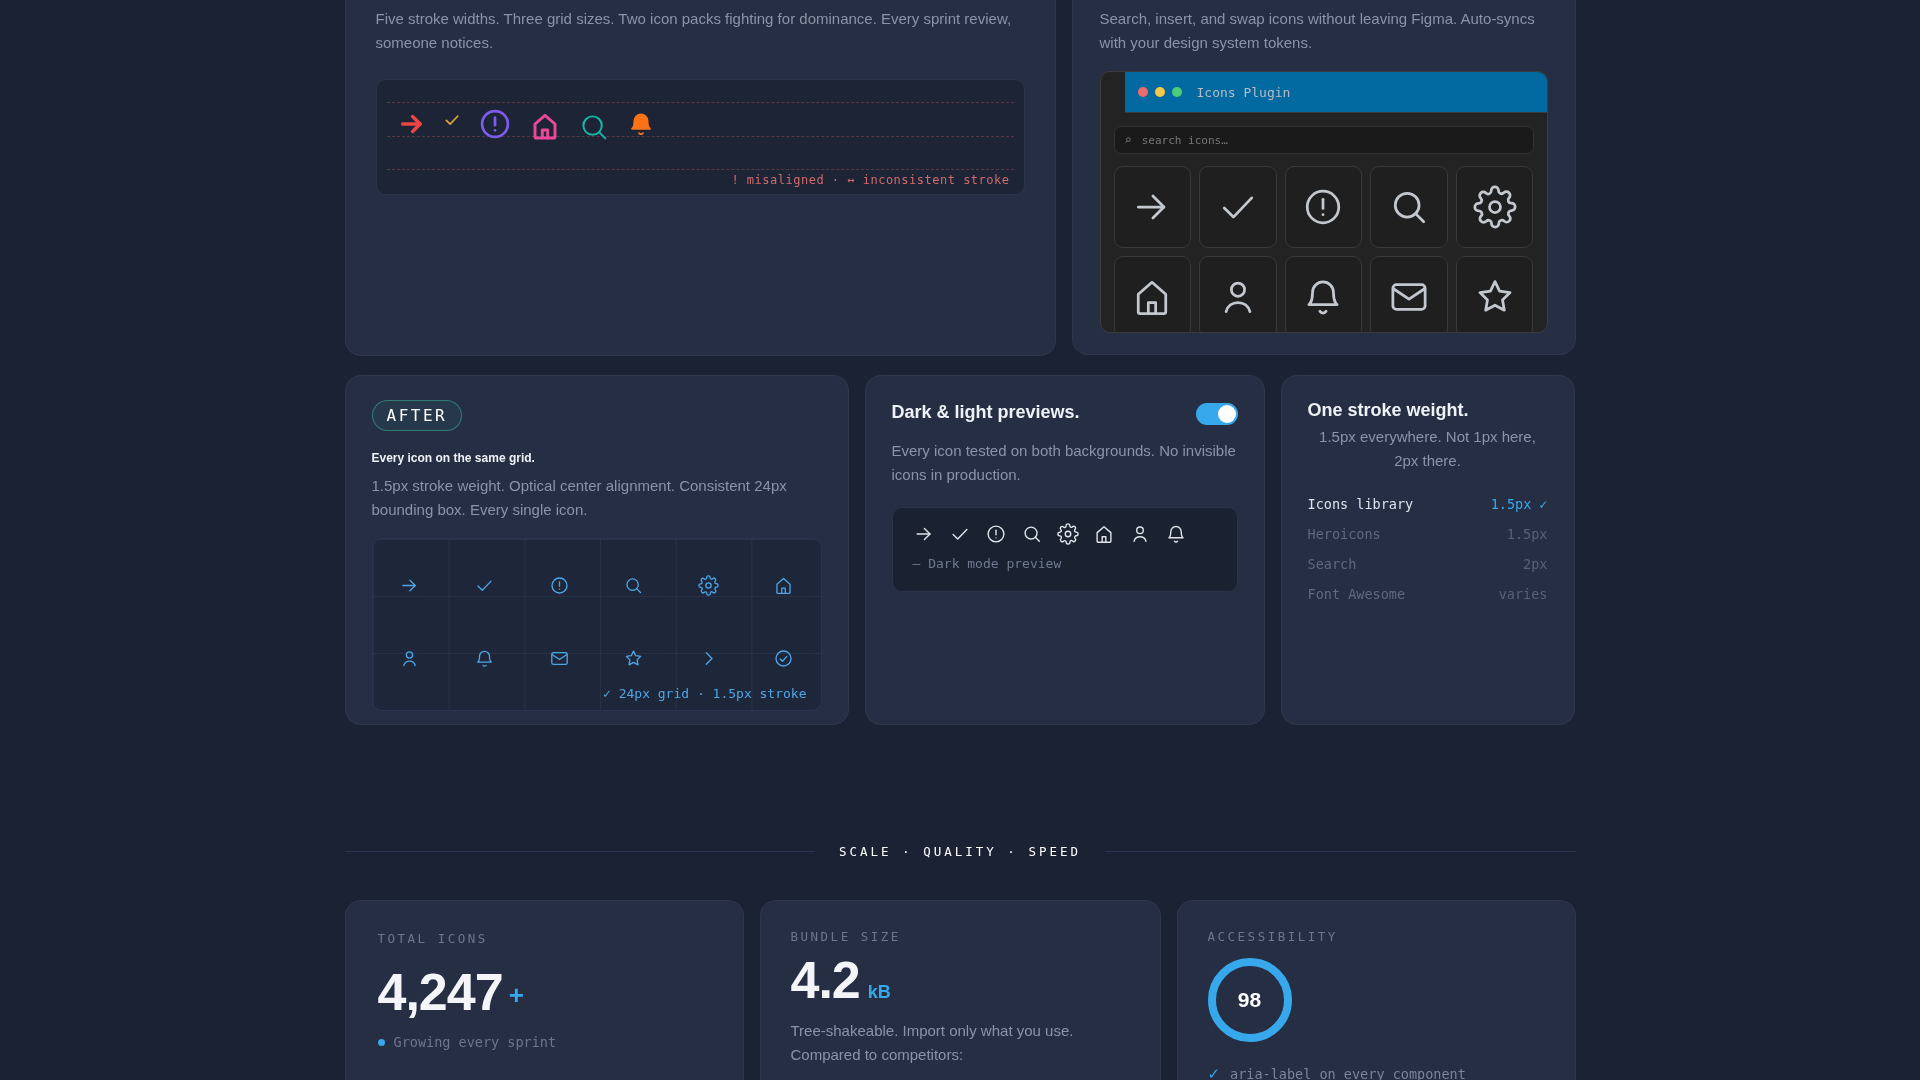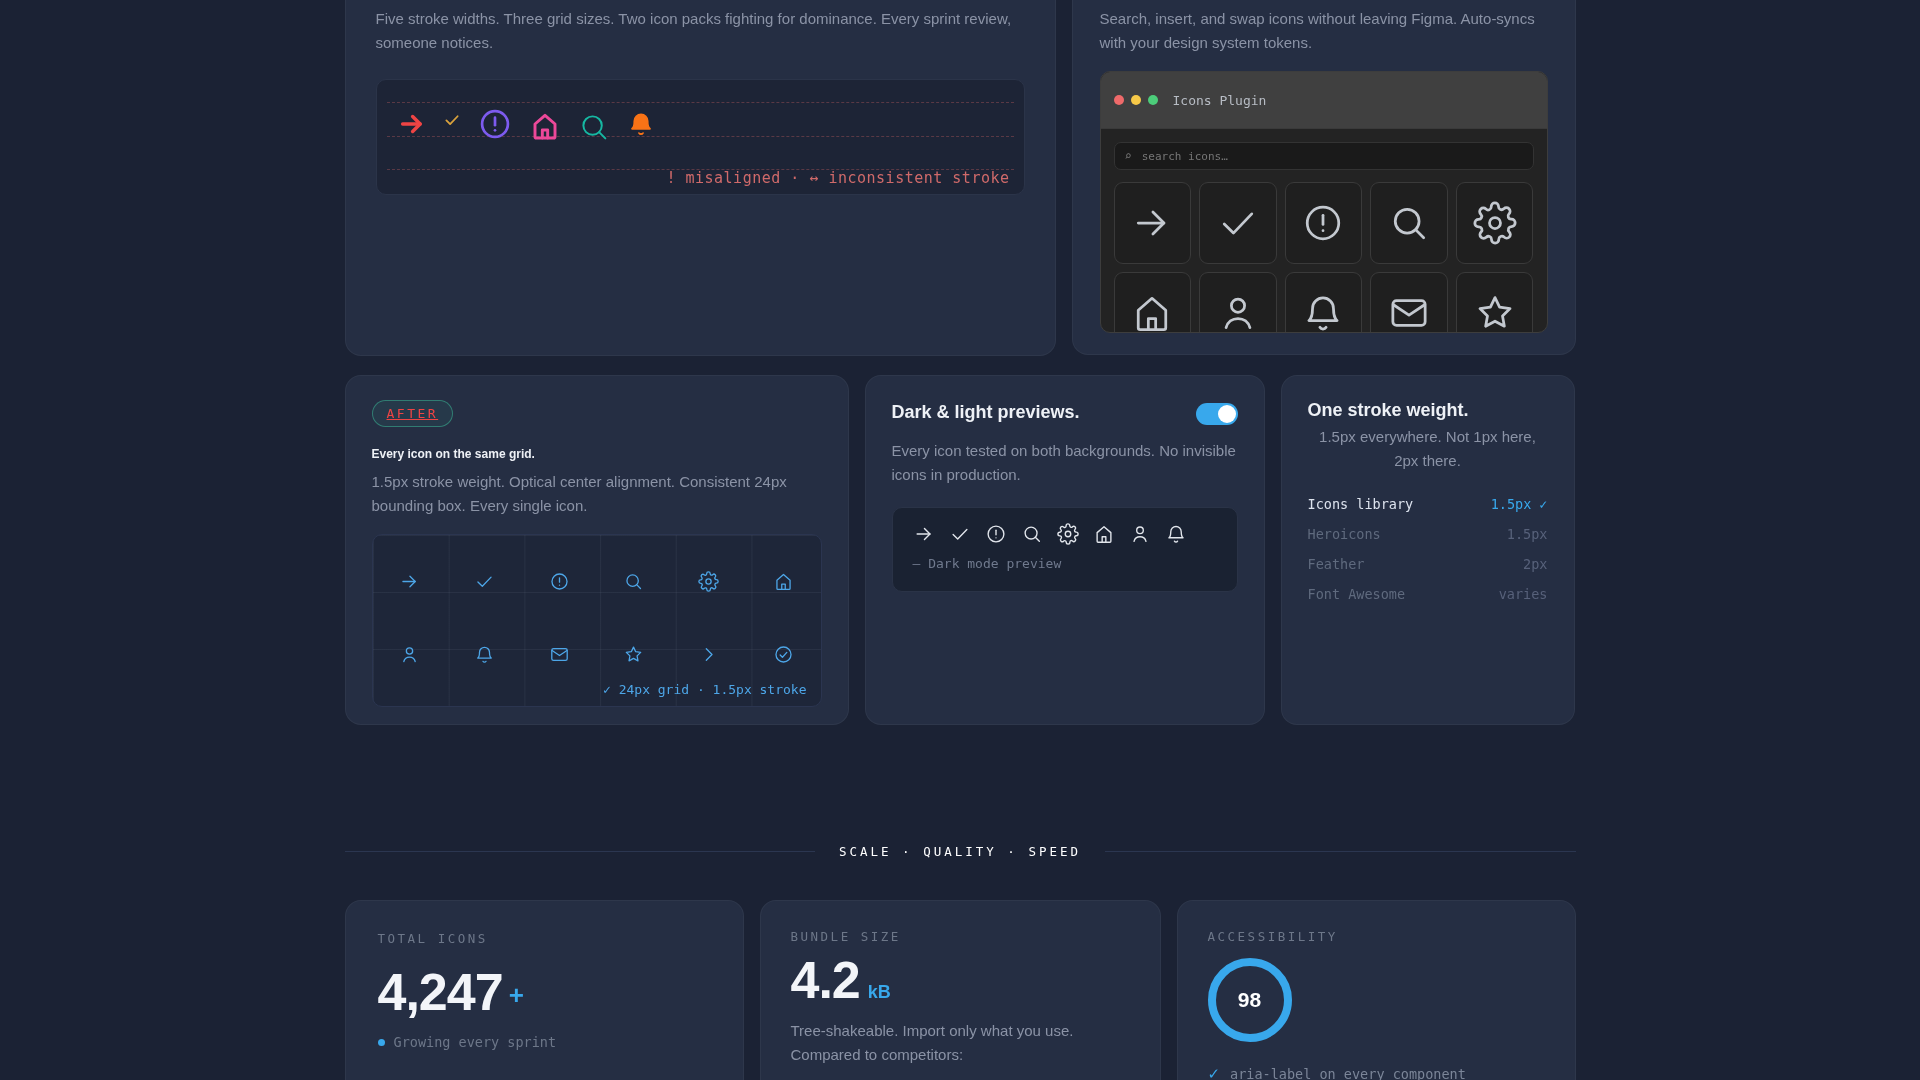--- a/index.html
+++ b/index.html
@@ -34,31 +34,31 @@
   .chaos-panel{
     position:relative;margin-top:24px;height:114px;
     background:#1d2436;border:1px solid #2b3449;border-radius:10px;
     overflow:hidden;
   }
   .dash{position:absolute;left:10px;right:10px;height:0;border-top:1px dashed rgba(222,104,104,0.32);}
   .dash.d1{top:22px}.dash.d2{top:56px}.dash.d3{top:89px}
   .chaos-row{position:absolute;left:20px;top:14px;height:60px;display:flex;align-items:center;gap:16px;}
   .chaos-caption{
     position:absolute;right:14px;bottom:7px;
-    font-size:15px;color:#d06a6a;letter-spacing:0.5px;
+    font-size:12px;color:#d06a6a;letter-spacing:0.5px;
   }
 
   
   .plugin-window{
     margin-top:16px;height:262px;border-radius:10px;overflow:hidden;
     background:#232323;border:1px solid #3d3d3d;box-sizing:border-box;
   }
   .pw-header{
-    height:32px;display:flex;align-items:center;padding:12px 13px;
-    background:#404040;border-bottom:1px solid #3a3a3a;
+    height:32px;display:flex;align-items:center;padding:4px 13px;
+    background:#0369a1;border-bottom:1px solid #3a3a3a;margin-left:24px;
   }
   .tl-dot{width:10px;height:10px;border-radius:50%;margin-right:7px;}
   .tl-red{background:#ef6a6a}.tl-yellow{background:#f7c948}.tl-green{background:#4ccd7a}
   .pw-title{margin-left:8px;font-size:13px;color:#b7bcc4;}
   .pw-body{padding:13px;}
   .pw-search{
     height:26px;background:#1a1a1a;border:1px solid #333;border-radius:7px;
     display:flex;align-items:center;padding:0 10px;gap:8px;
   }
   .pw-search .mag{color:#7a7a7a;font-size:12px;}
@@ -76,23 +76,23 @@
     color:#c3c8cf;
   }
   .plugin-grid svg{width:44px;height:44px;}
 
   
   .row-mid{display:grid;grid-template-columns:504px 400px 294px;gap:16px;margin-top:19px;}
   .row-mid .card{height:350px;}
   .card-after{padding:24px 26px;}
   .badge-after{
     display:inline-block;padding:5px 14px;border-radius:999px;
-    color:#ef4444;border:1px solid rgba(62,207,164,0.45);
+    color:#ffffff;border:1px solid rgba(62,207,164,0.45);
     background:rgba(62,207,164,0.07);
-    font-size:13px;letter-spacing:2.5px;text-decoration:underline;
+    font-size:16px;letter-spacing:2.5px;
   }
   .card-after h2{font-size:12px;margin-top:20px;}
   .card-after p.body{margin-top:9px;}
   .after-panel{
     position:relative;margin-top:16px;height:171px;border-radius:10px;
     background:#1e2639;border:1px solid #2b3550;overflow:hidden;
     background-image:
       linear-gradient(to right, rgba(148,163,184,0.09) 1px, transparent 1px),
       linear-gradient(to bottom, rgba(148,163,184,0.09) 1px, transparent 1px);
     background-size:75.7px 57px;
@@ -486,21 +486,21 @@
         <div class="stroke-table mono">
           <div class="stroke-row hl">
             <span class="nm">Icons library</span>
             <span><span class="vl">1.5px</span><span class="ck">✓</span></span>
           </div>
           <div class="stroke-row">
             <span class="nm">Heroicons</span>
             <span class="vl">1.5px</span>
           </div>
           <div class="stroke-row">
-            <span class="nm">Feather</span>
+            <span class="nm">Search</span>
             <span class="vl">2px</span>
           </div>
           <div class="stroke-row">
             <span class="nm">Font Awesome</span>
             <span class="vl">varies</span>
           </div>
         </div>
       </section>
     </div>
 

